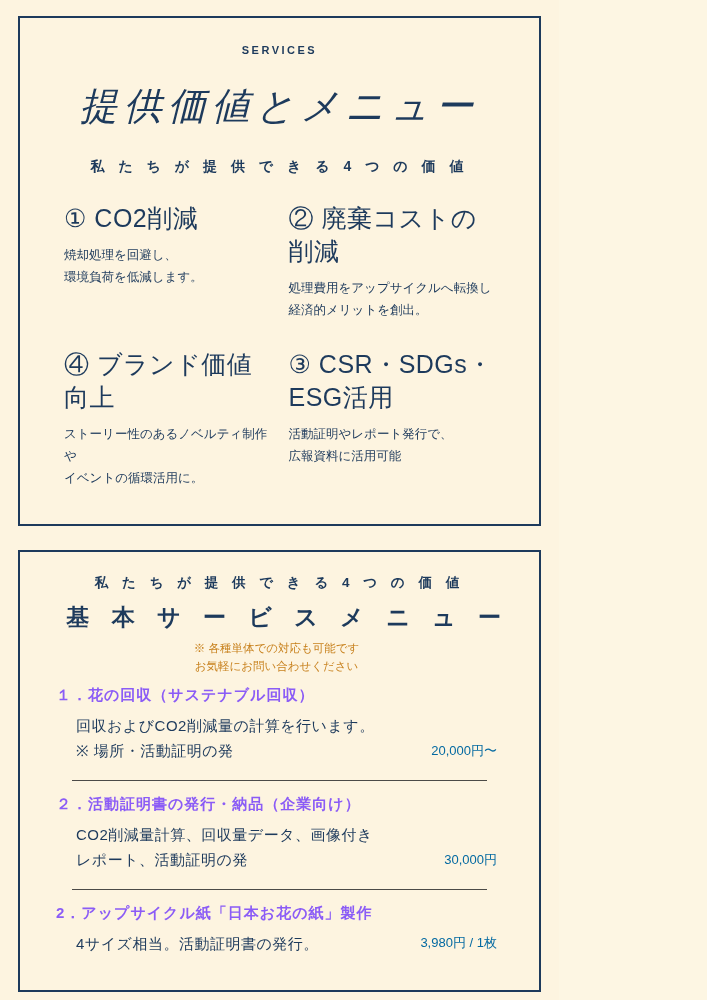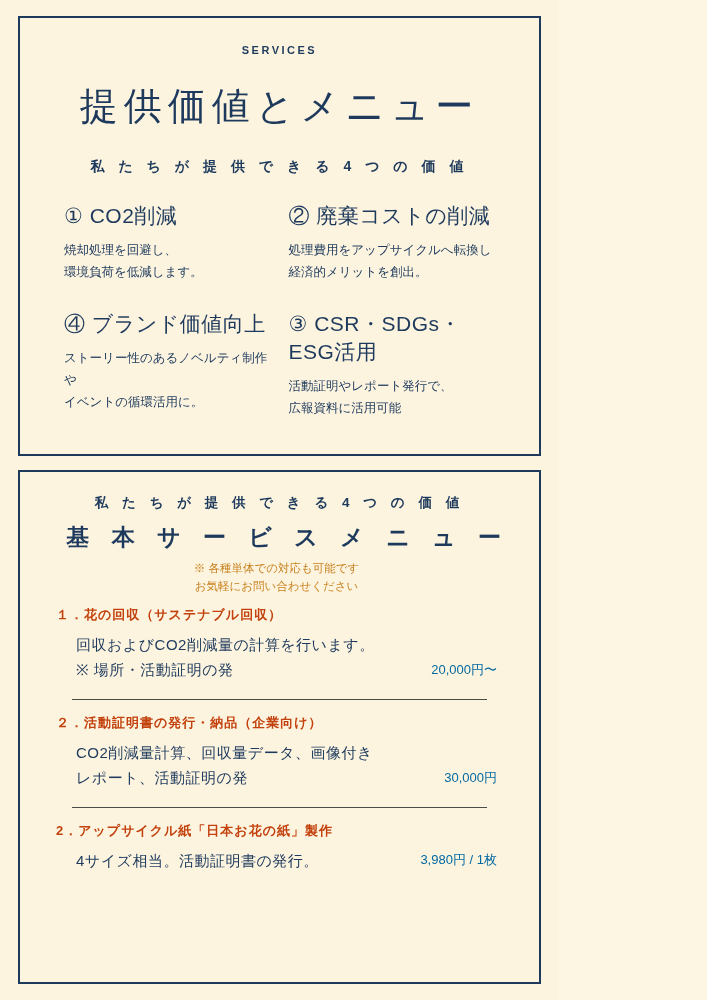--- a/index.html
+++ b/index.html
@@ -15,21 +15,21 @@
     overflow: hidden;
   }
   .page {
     width: 559px;
     height: 1000px;
     background: #fdf4e0;
     box-sizing: border-box;
     padding: 16px 18px;
     display: flex;
     flex-direction: column;
-    gap: 14px;
+    gap: 24px;
   }
 
   
   .panel {
     border: 2px solid #1d3a5c;
     background: #fdf4e0;
     box-sizing: border-box;
   }
   .panel-top {
     padding: 26px 34px 34px 34px;
@@ -43,39 +43,40 @@
     margin-bottom: 18px;
   }
   .main-title {
     text-align: center;
     font-family: "Liberation Serif", serif;
     font-size: 38px;
     letter-spacing: 6px;
     color: #1d3a5c;
     margin-bottom: 26px;
     font-weight: normal;
+    font-style: italic;
   }
   .sub-title {
     text-align: center;
     font-size: 14px;
     font-weight: bold;
     letter-spacing: 5px;
     color: #1d3a5c;
     margin-bottom: 26px;
   }
 
   .value-grid {
     display: grid;
     grid-template-columns: 1fr 1fr;
     row-gap: 26px;
     column-gap: 18px;
     padding: 0 10px;
   }
   .value-item-title {
-    font-size: 21px;
+    font-size: 25px;
     color: #1d3a5c;
     margin-bottom: 10px;
     letter-spacing: 0.5px;
   }
   .value-item-body {
     font-size: 12.5px;
     line-height: 1.75;
     color: #1d3a5c;
   }
 
@@ -109,23 +110,23 @@
     margin-bottom: 10px;
     padding-right: 6px;
   }
 
   .menu-item {
     position: relative;
     padding: 0 0 6px 0;
     margin-bottom: 8px;
   }
   .menu-item-head {
-    font-size: 13px;
-    font-weight: bold;
-    color: #c2410c;
+    font-size: 15px;
+    font-weight: bold;
+    color: #8b5cf6;
     letter-spacing: 1px;
     margin-bottom: 8px;
     padding-left: 6px;
   }
   .menu-row {
     display: flex;
     align-items: flex-end;
     justify-content: space-between;
     gap: 14px;
   }

